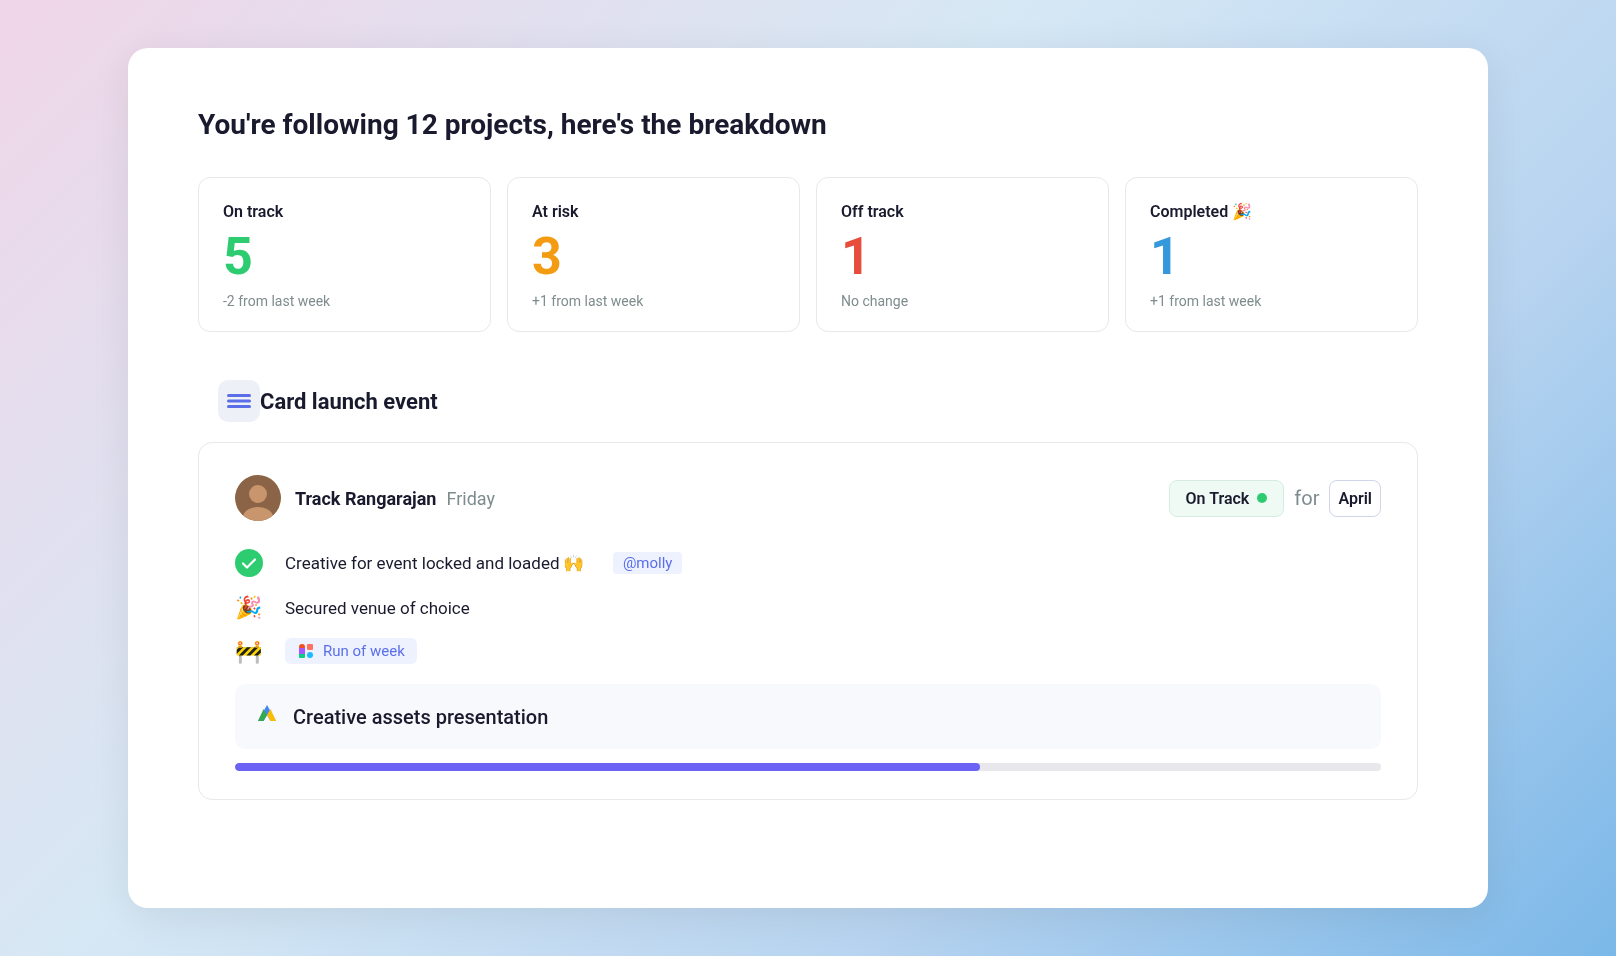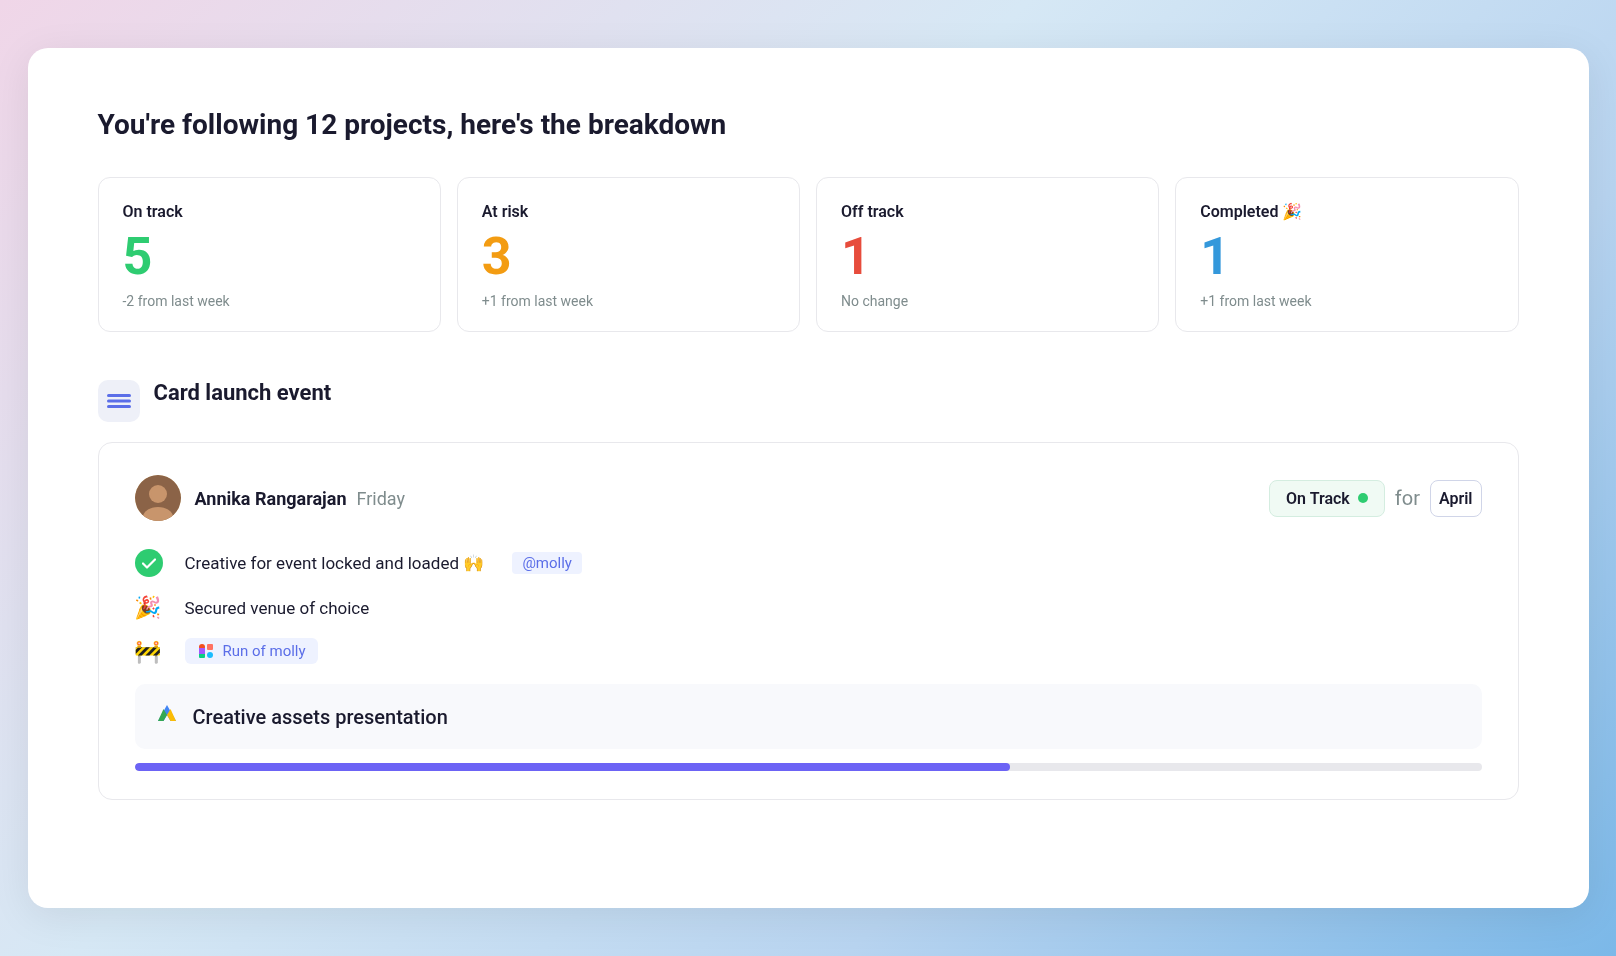--- a/index.html
+++ b/index.html
@@ -11,21 +11,21 @@
       align-items: center;
       justify-content: center;
       background: linear-gradient(135deg, #f0d6e8 0%, #d6e8f5 40%, #b8d4f0 70%, #7bb8e8 100%);
       font-family: -apple-system, BlinkMacSystemFont, 'Segoe UI', Roboto, sans-serif;
       overflow: hidden;
     }
 
     .main-card {
       background: #ffffff;
       border-radius: 20px;
-      width: 1561px;
+      width: 1360px;
       min-height: 860px;
       padding: 60px 70px;
       box-shadow: 0 8px 40px rgba(0,0,0,0.08);
     }
 
     .page-title {
       font-size: 28px;
       font-weight: 700;
       color: #1a1a2e;
       margin-bottom: 36px;
@@ -64,22 +64,23 @@
     .stat-number.dark { color: #2c3e50; }
     .stat-number.blue { color: #3498db; }
 
     .stat-change {
       font-size: 14px;
       color: #7f8c8d;
     }
 
     .section-header {
       display: flex;
-      gap: 14px;
+      align-items: center;
       margin-bottom: 20px;
+      margin-left: 20px;
     }
 
     .section-icon {
       width: 42px;
       height: 42px;
       background: #eef0f8;
       border-radius: 10px;
       display: flex;
       align-items: center;
       justify-content: center;
@@ -317,21 +318,21 @@
       <div class="update-author">
         <div class="avatar">
           <svg width="46" height="46" viewBox="0 0 46 46" xmlns="http://www.w3.org/2000/svg">
             <circle cx="23" cy="23" r="23" fill="#8B6347"></circle>
             <circle cx="23" cy="19" r="9" fill="#C8956C"></circle>
             <ellipse cx="23" cy="42" rx="15" ry="10" fill="#C8956C"></ellipse>
             <circle cx="23" cy="19" r="7" fill="#C8956C"></circle>
           </svg>
         </div>
         <div>
-          <span class="author-name">Annika Rangarajan</span>
+          <span class="author-name">Track Rangarajan</span>
           <span class="author-day">Friday</span>
         </div>
       </div>
       <div class="status-area">
         <div class="on-track-badge">
           <span>On Track</span>
           <span class="status-dot"></span>
         </div>
         <span class="for-text">for</span>
         <div class="month-badge">
@@ -363,21 +364,21 @@
           <span style="display:inline-flex;align-items:center;">
 
             <svg width="18" height="18" viewBox="0 0 18 18" fill="none" xmlns="http://www.w3.org/2000/svg">
               <rect x="2" y="2" width="6" height="6" rx="3" fill="#F24E1E"></rect>
               <rect x="10" y="2" width="6" height="6" rx="1" fill="#FF7262"></rect>
               <rect x="2" y="10" width="6" height="6" rx="1" fill="#0ACF83"></rect>
               <circle cx="13" cy="13" r="3" fill="#1ABCFE"></circle>
               <rect x="2" y="6" width="6" height="6" fill="#A259FF"></rect>
             </svg>
           </span>
-          <span>Run of molly</span>
+          <span>Run of week</span>
         </a>
       </div>
     </div>
 
     <div class="sub-card">
       <span class="sub-card-icon">
         
         <svg width="24" height="24" viewBox="0 0 24 24" fill="none" xmlns="http://www.w3.org/2000/svg">
           <path d="M12 3L3 19H8.5L12 13L15.5 19H21L12 3Z" fill="#4285F4"></path>
           <path d="M3 19H8.5L12 13L8.5 7L3 19Z" fill="#34A853"></path>

